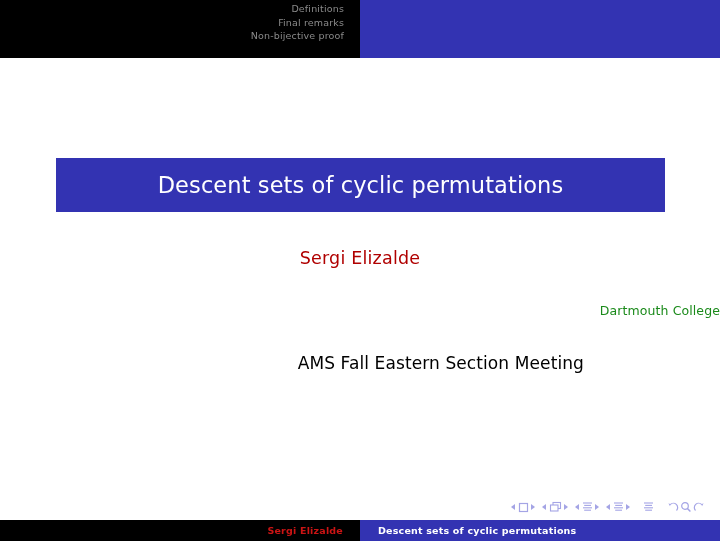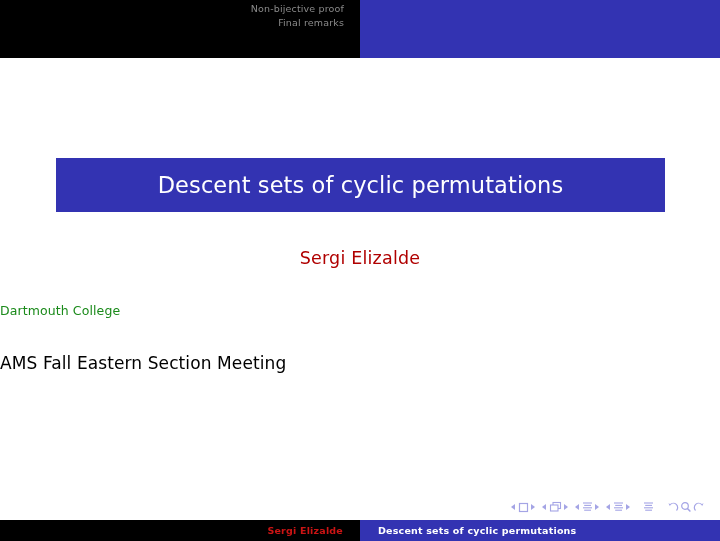--- a/index.html
+++ b/index.html
@@ -72,31 +72,31 @@
     text-align: center;
     color: #b00000;
     font-size: 17.5px;
     letter-spacing: 0.2px;
   }
   .institute {
     position: absolute;
     left: 0;
     top: 303px;
     width: 720px;
-    text-align: left;
+    text-align: right;
     color: #1a8a1a;
     font-size: 12.5px;
     letter-spacing: 0.1px;
   }
   .event {
     position: absolute;
     left: 0;
     top: 350px;
     width: 584px;
-    text-align: left;
+    text-align: right;
     color: #000000;
     font-size: 17px;
     line-height: 27px;
     letter-spacing: 0.1px;
   }
   .event-line { display: block; }
 
   
   .navsymbols {
     position: absolute;
@@ -168,22 +168,23 @@
     font-weight: bold;
     letter-spacing: 0.2px;
     white-space: nowrap;
   }
 </style>
 </head>
 <body>
 
 <div class="headbar">
   <div class="headbar-left">
+    <span class="headbar-item">Definitions</span>
+    <span class="headbar-item">Final remarks</span>
     <span class="headbar-item">Non-bijective proof</span>
-    <span class="headbar-item">Final remarks</span>
   </div>
 </div>
 
 <div class="titlebox">
   <span class="titlebox-text">Descent sets of cyclic permutations</span>
 </div>
 
 <div class="author">Sergi Elizalde</div>
 
 <div class="institute">Dartmouth College</div>

